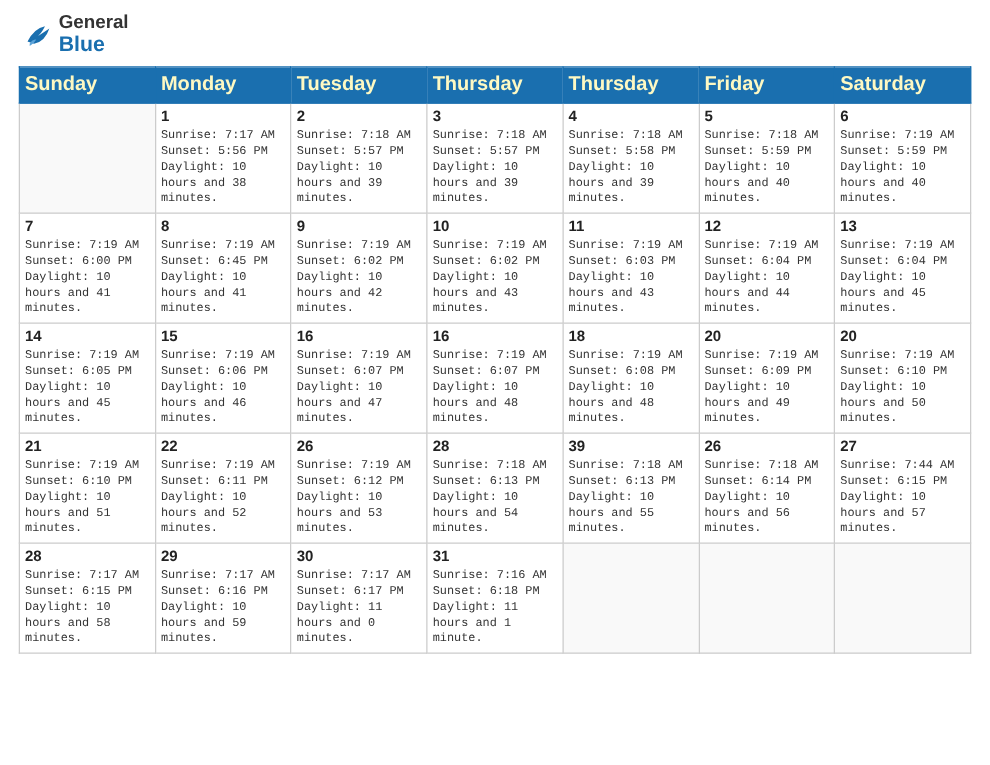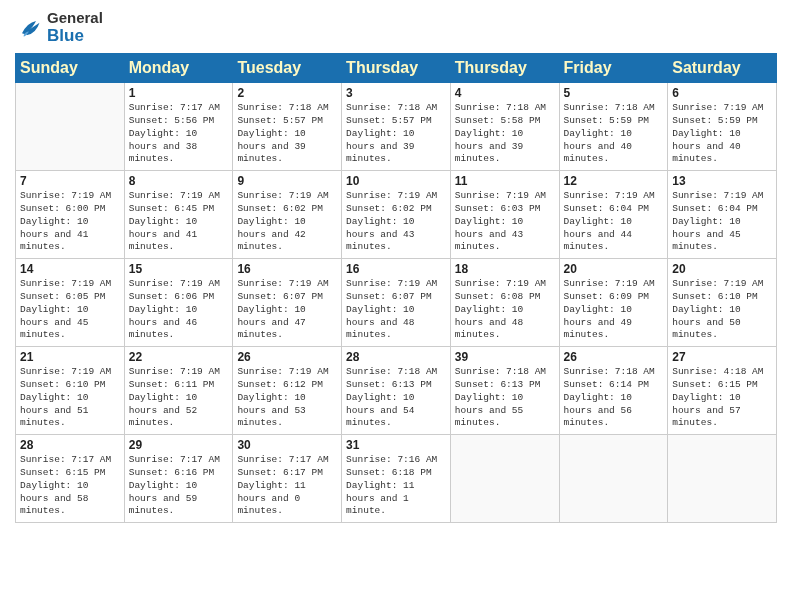--- a/index.html
+++ b/index.html
@@ -313,21 +313,21 @@
           </td>
           <td>
             <span class="day-number">26</span>
             <div class="day-info">Sunrise: 7:18 AM
 Sunset: 6:14 PM
 Daylight: 10 hours
 and 56 minutes.</div>
           </td>
           <td>
             <span class="day-number">27</span>
-            <div class="day-info">Sunrise: 4:18 AM
+            <div class="day-info">Sunrise: 7:44 AM
 Sunset: 6:15 PM
 Daylight: 10 hours
 and 57 minutes.</div>
           </td>
         </tr>
         <tr>
           <td>
             <span class="day-number">28</span>
             <div class="day-info">Sunrise: 7:17 AM
 Sunset: 6:15 PM

